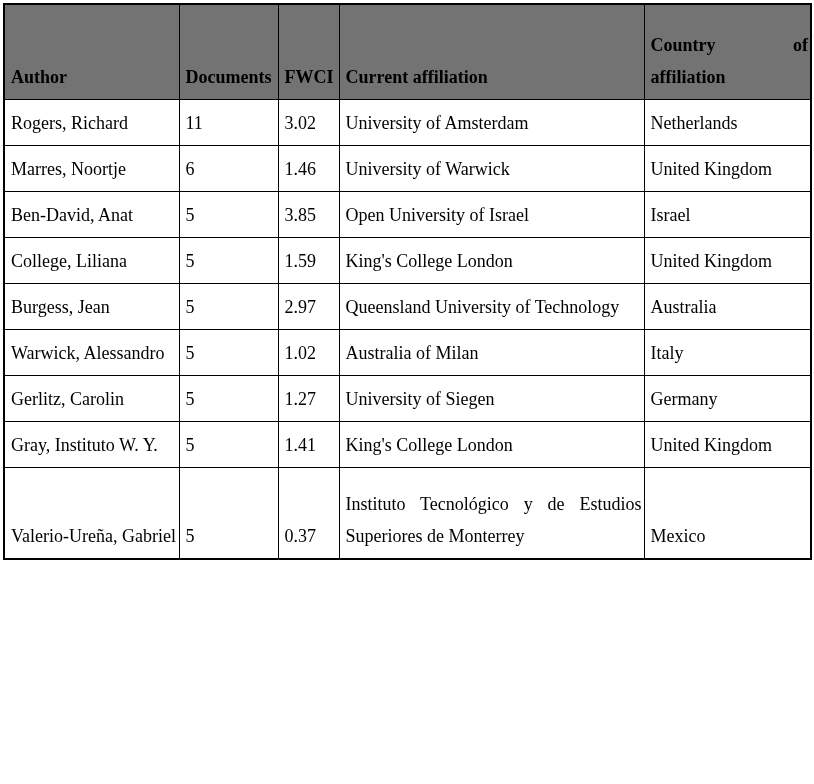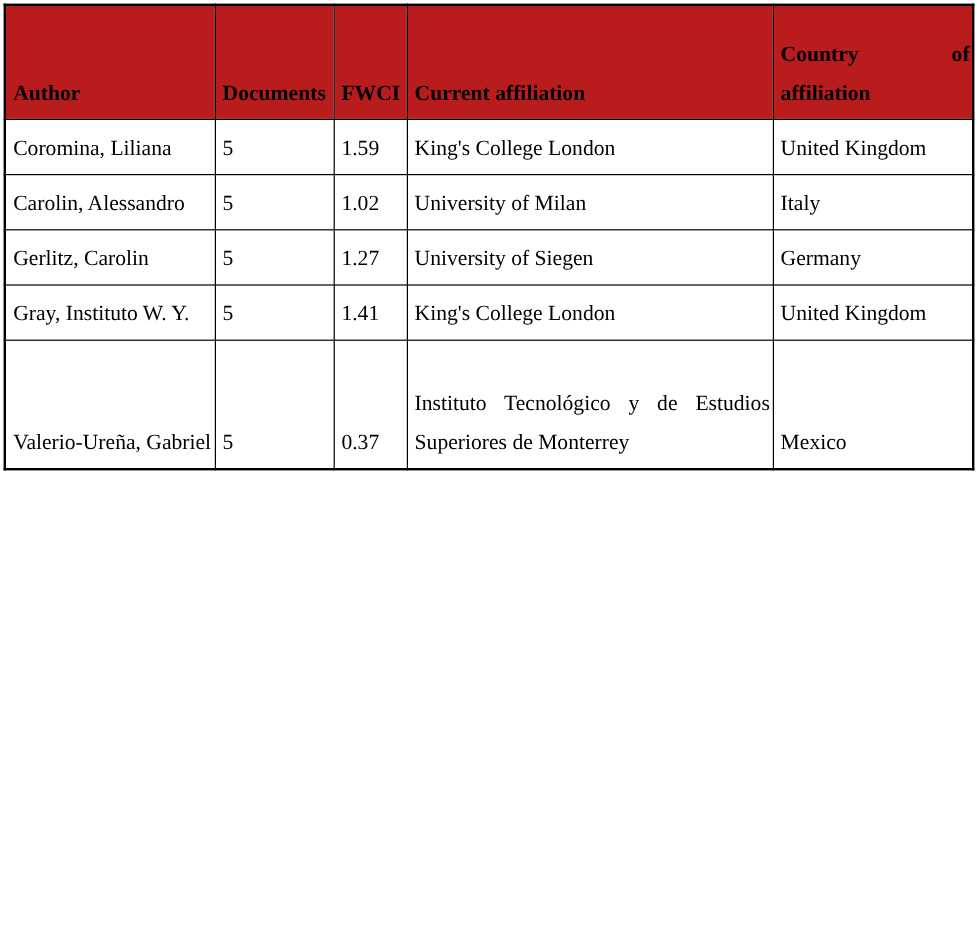--- a/index.html
+++ b/index.html
@@ -33,29 +33,29 @@
     font-size: 18px;
     line-height: 32px;
     vertical-align: bottom;
     text-align: left;
     padding: 2px 2px 6px 6px;
     overflow: hidden;
     font-weight: normal;
   }
   thead th {
     height: 95px;
-    background: #b91c1c;
+    background: #737373;
     font-weight: bold;
   }
   tbody td {
     height: 46px;
     background: #ffffff;
   }
   tr.tall td {
-    height: 108px;
+    height: 92px;
   }
   td.affil {
     text-align: justify;
   }
   .just-line {
     display: flex;
     justify-content: space-between;
     line-height: 32px;
   }
 </style>
@@ -80,31 +80,59 @@
         <div class="just-line">
           <span>Country</span>
           <span>of</span>
         </div>
         <div>affiliation</div>
       </th>
     </tr>
   </thead>
   <tbody>
       <tr>
-        <td>Coromina, Liliana</td>
+        <td>Rogers, Richard</td>
+        <td>11</td>
+        <td>3.02</td>
+        <td class="affil">University of Amsterdam</td>
+        <td>Netherlands</td>
+      </tr>
+      <tr>
+        <td>Marres, Noortje</td>
+        <td>6</td>
+        <td>1.46</td>
+        <td class="affil">University of Warwick</td>
+        <td>United Kingdom</td>
+      </tr>
+      <tr>
+        <td>Ben-David, Anat</td>
+        <td>5</td>
+        <td>3.85</td>
+        <td class="affil">Open University of Israel</td>
+        <td>Israel</td>
+      </tr>
+      <tr>
+        <td>College, Liliana</td>
         <td>5</td>
         <td>1.59</td>
         <td class="affil">King's College London</td>
         <td>United Kingdom</td>
       </tr>
       <tr>
-        <td>Carolin, Alessandro</td>
+        <td>Burgess, Jean</td>
+        <td>5</td>
+        <td>2.97</td>
+        <td class="affil">Queensland University of Technology</td>
+        <td>Australia</td>
+      </tr>
+      <tr>
+        <td>Warwick, Alessandro</td>
         <td>5</td>
         <td>1.02</td>
-        <td class="affil">University of Milan</td>
+        <td class="affil">Australia of Milan</td>
         <td>Italy</td>
       </tr>
       <tr>
         <td>Gerlitz, Carolin</td>
         <td>5</td>
         <td>1.27</td>
         <td class="affil">University of Siegen</td>
         <td>Germany</td>
       </tr>
       <tr>

